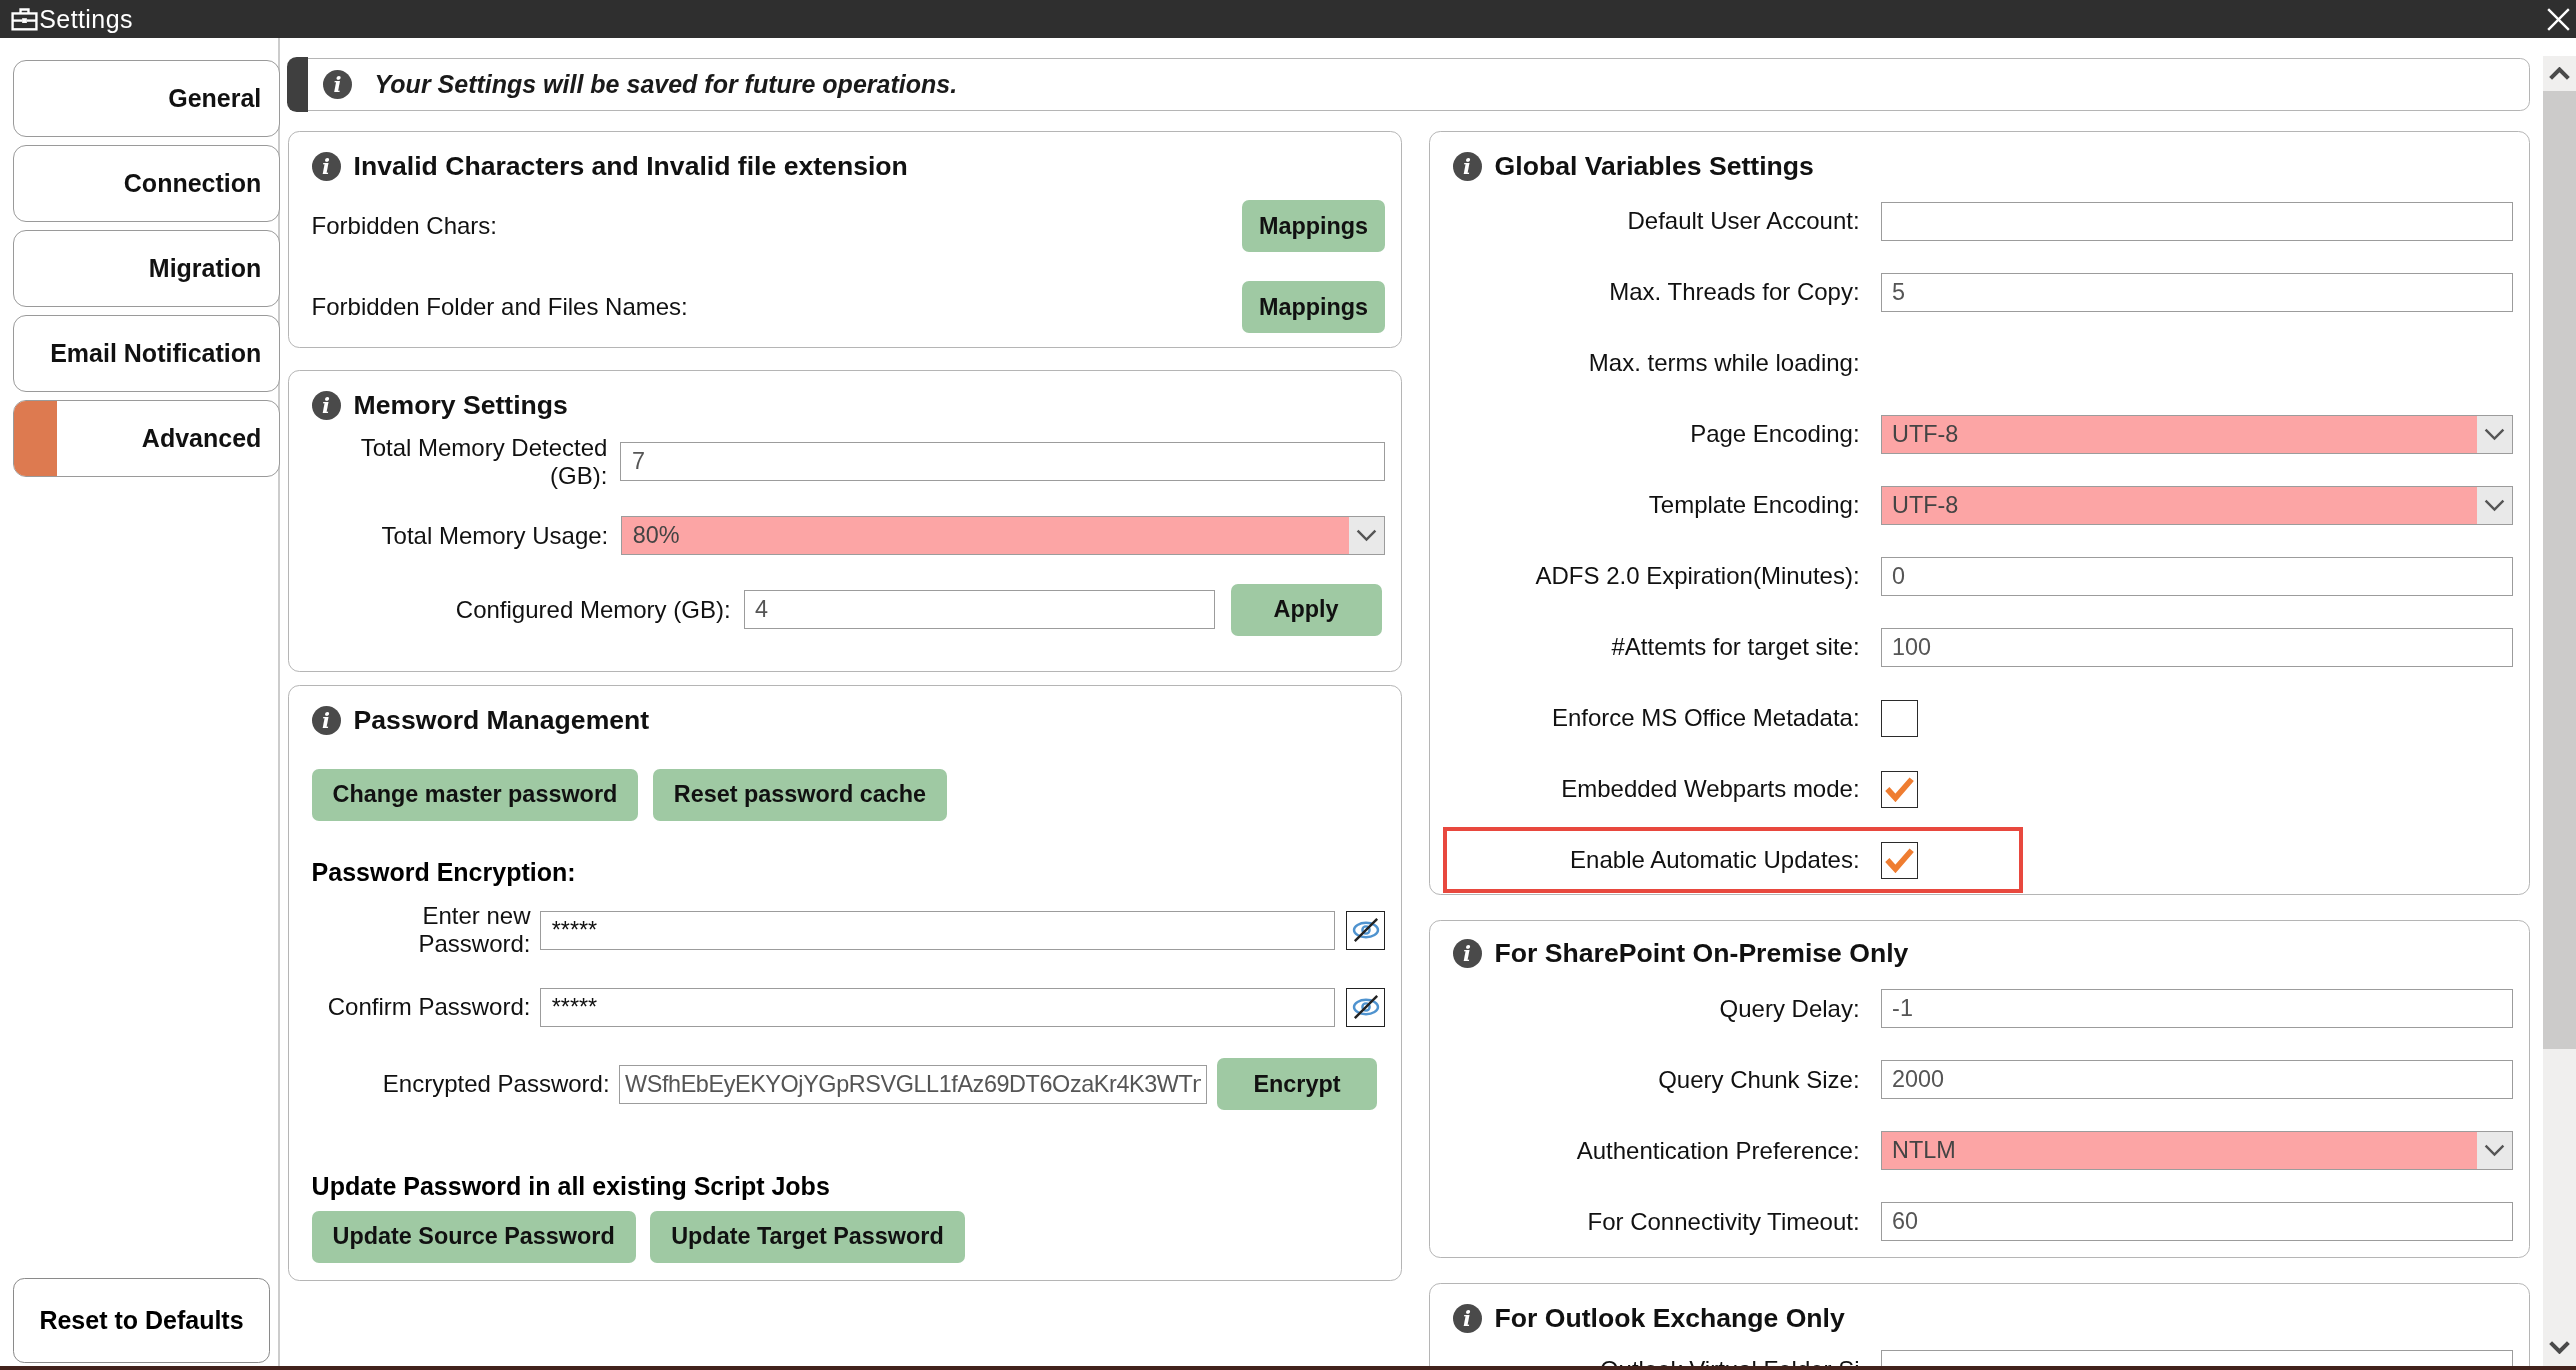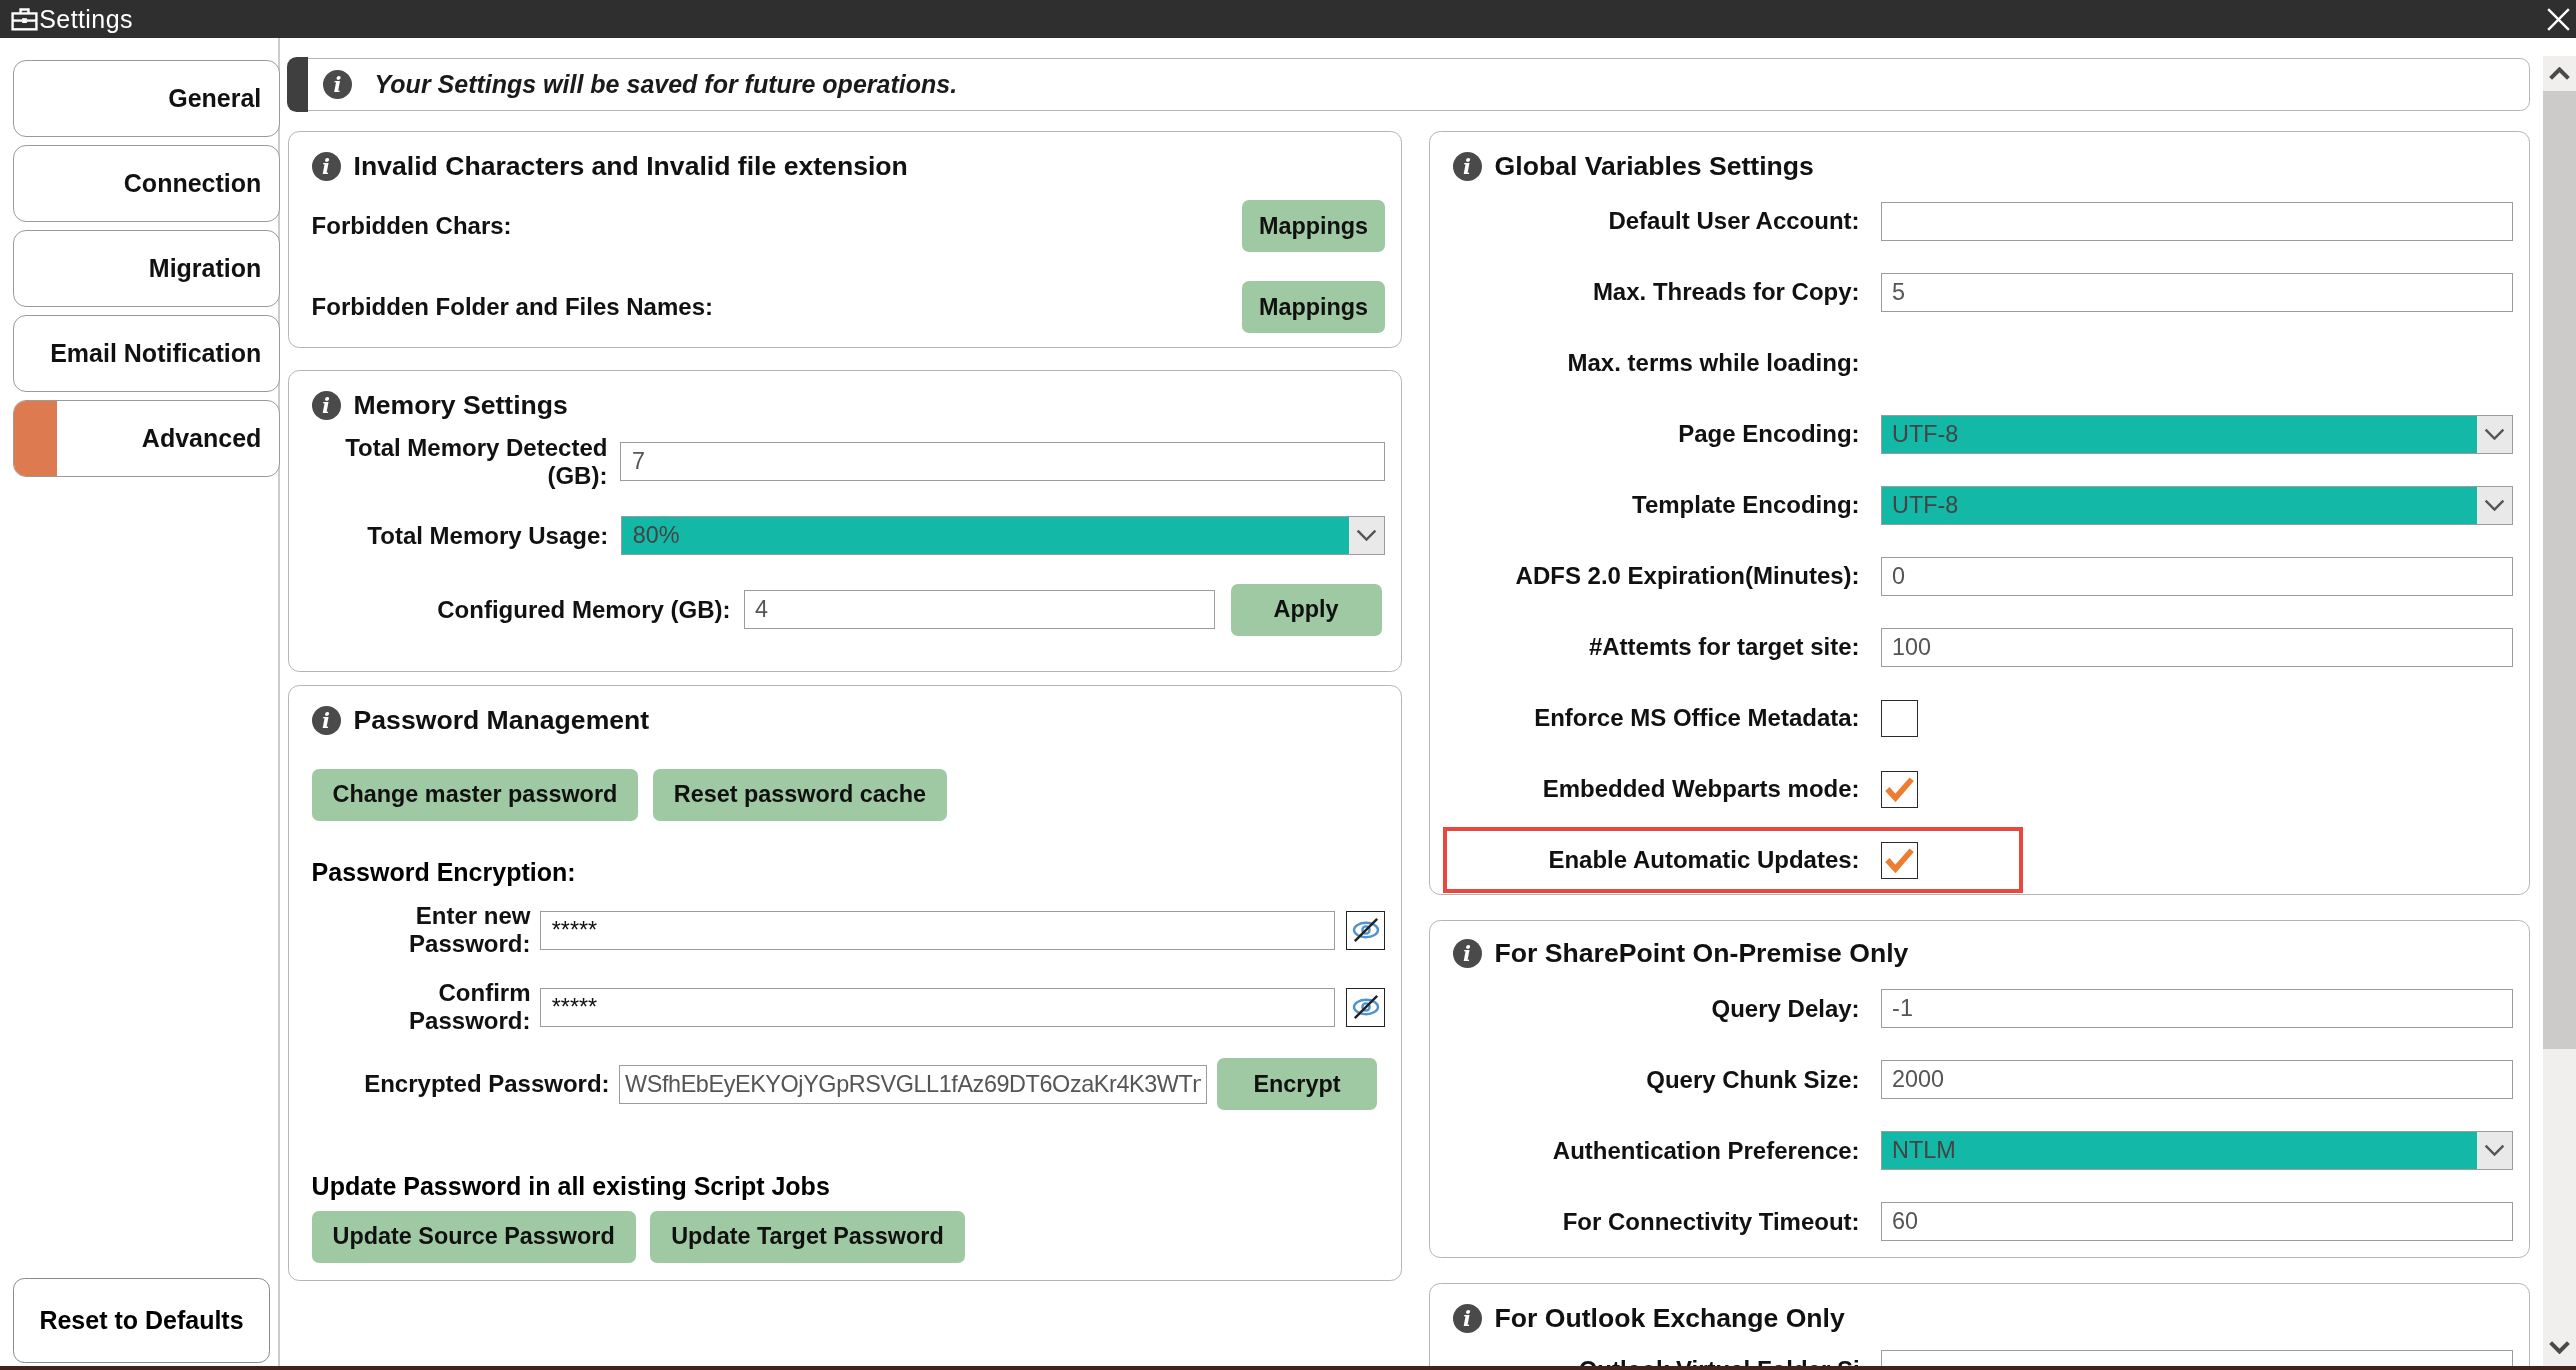--- a/index.html
+++ b/index.html
@@ -45,24 +45,24 @@
            font-family:"DejaVu Serif", serif; font-style:italic; font-weight:bold; font-size:21px; }
   #panel-invalid  { left:288px;  top:131px;  width:1114px; height:217px; }
   #panel-memory   { left:288px;  top:370px;  width:1114px; height:302px; }
   #panel-password { left:288px;  top:685px;  width:1114px; height:596px; }
   #panel-global   { left:1429px; top:131px;  width:1101px; height:764px; }
   #panel-onprem   { left:1429px; top:920px; width:1101px; height:338px; padding-top:13px; }
   #panel-outlook  { left:1429px; top:1283px; width:1101px; height:137px; }
 
   
   .row { display:flex; align-items:center; }
-  .lbl { font-size:24px; font-weight:bold; color:#111; }
+  .lbl { font-size:24px; font-weight:normal; color:#111; }
   .tinput { height:39px; border:1.5px solid #9c9c9c; background:#fff; font-size:23.4px;
             color:#555; padding:0 10.5px; width:100%; font-family:"Liberation Sans",sans-serif; }
-  .tselect { position:relative; height:39px; border:1.5px solid #9c9c9c; background:#14b8a6;
+  .tselect { position:relative; height:39px; border:1.5px solid #9c9c9c; background:#fca5a5;
             display:flex; align-items:center; padding-left:10.5px; font-size:23.4px; color:#444;
             width:100%; cursor:pointer; }
   .sel-strip { position:absolute; right:0; top:0; bottom:0; width:35px; background:#e9e9e9;
             display:flex; align-items:center; justify-content:center; }
   .greenbtn { background:#9fc9a3; border:none; border-radius:7px; font-size:23.4px; font-weight:bold;
             color:#111; display:flex; align-items:center; justify-content:center;
             height:52px; padding:0 21px; cursor:pointer; white-space:nowrap;
             font-family:"Liberation Sans",sans-serif; }
   .checkbox { width:37px; height:37px; min-width:37px; border:1.6px solid #2b2b2b; background:#fff;
             display:flex; align-items:center; justify-content:center; cursor:pointer; }

